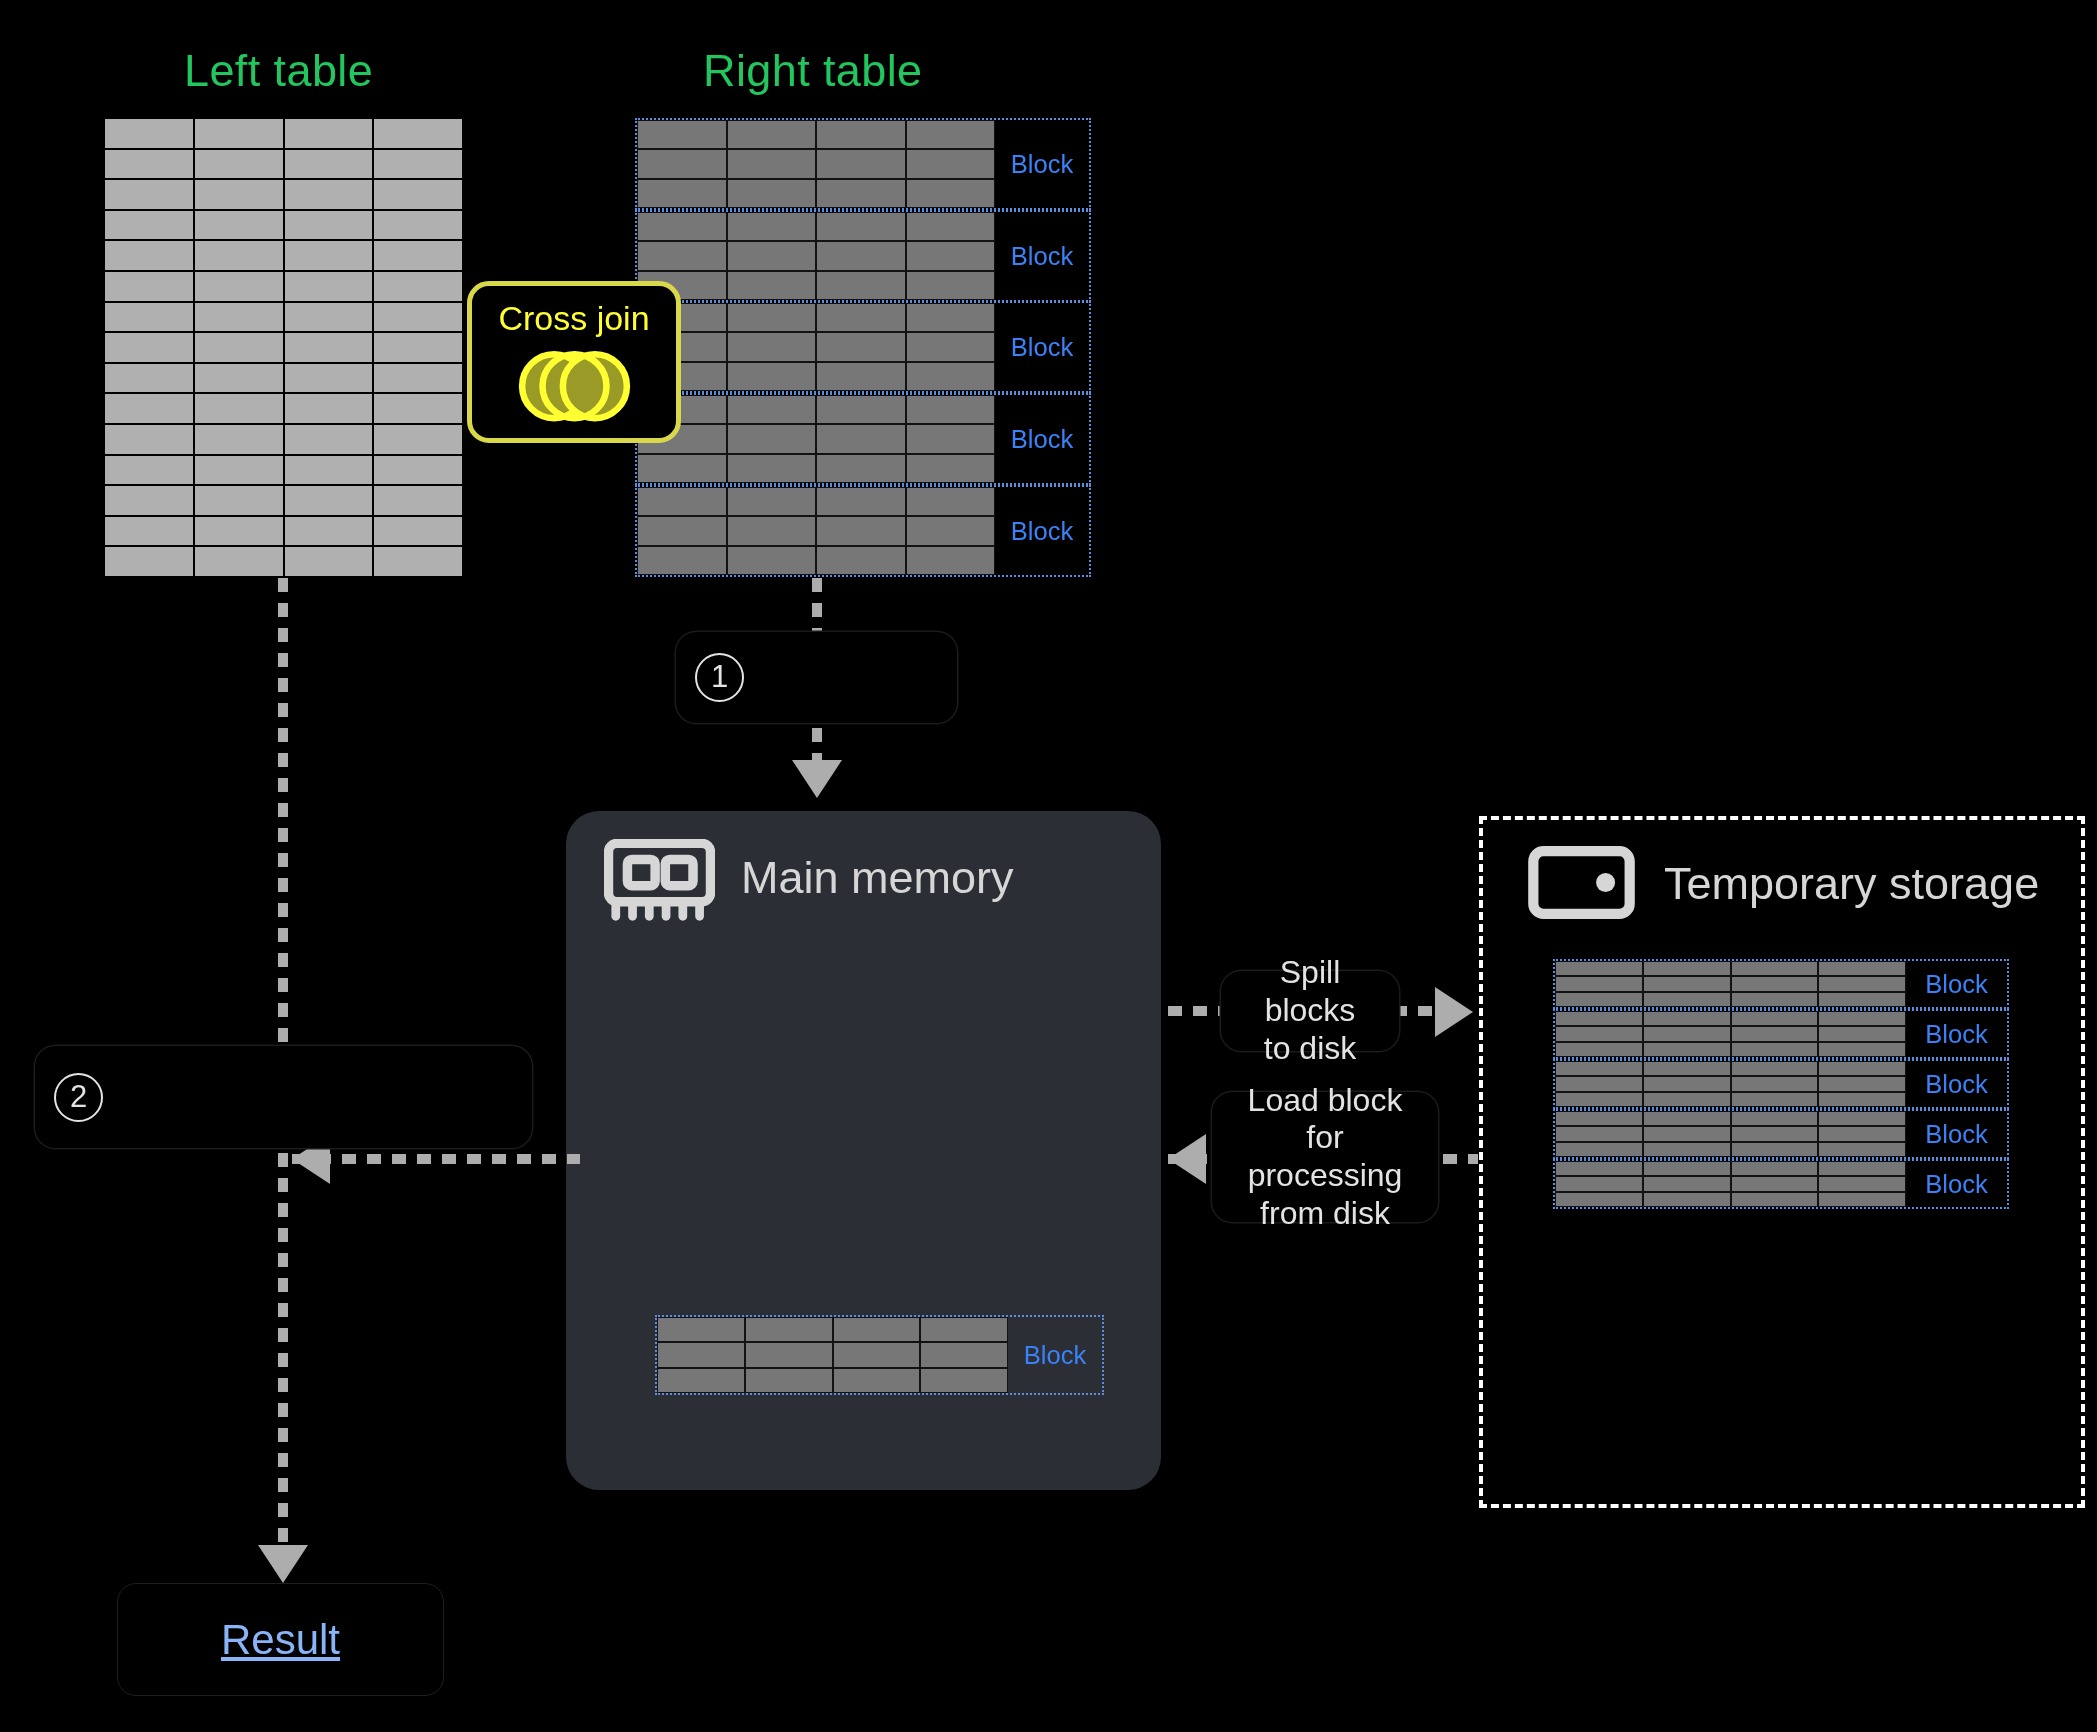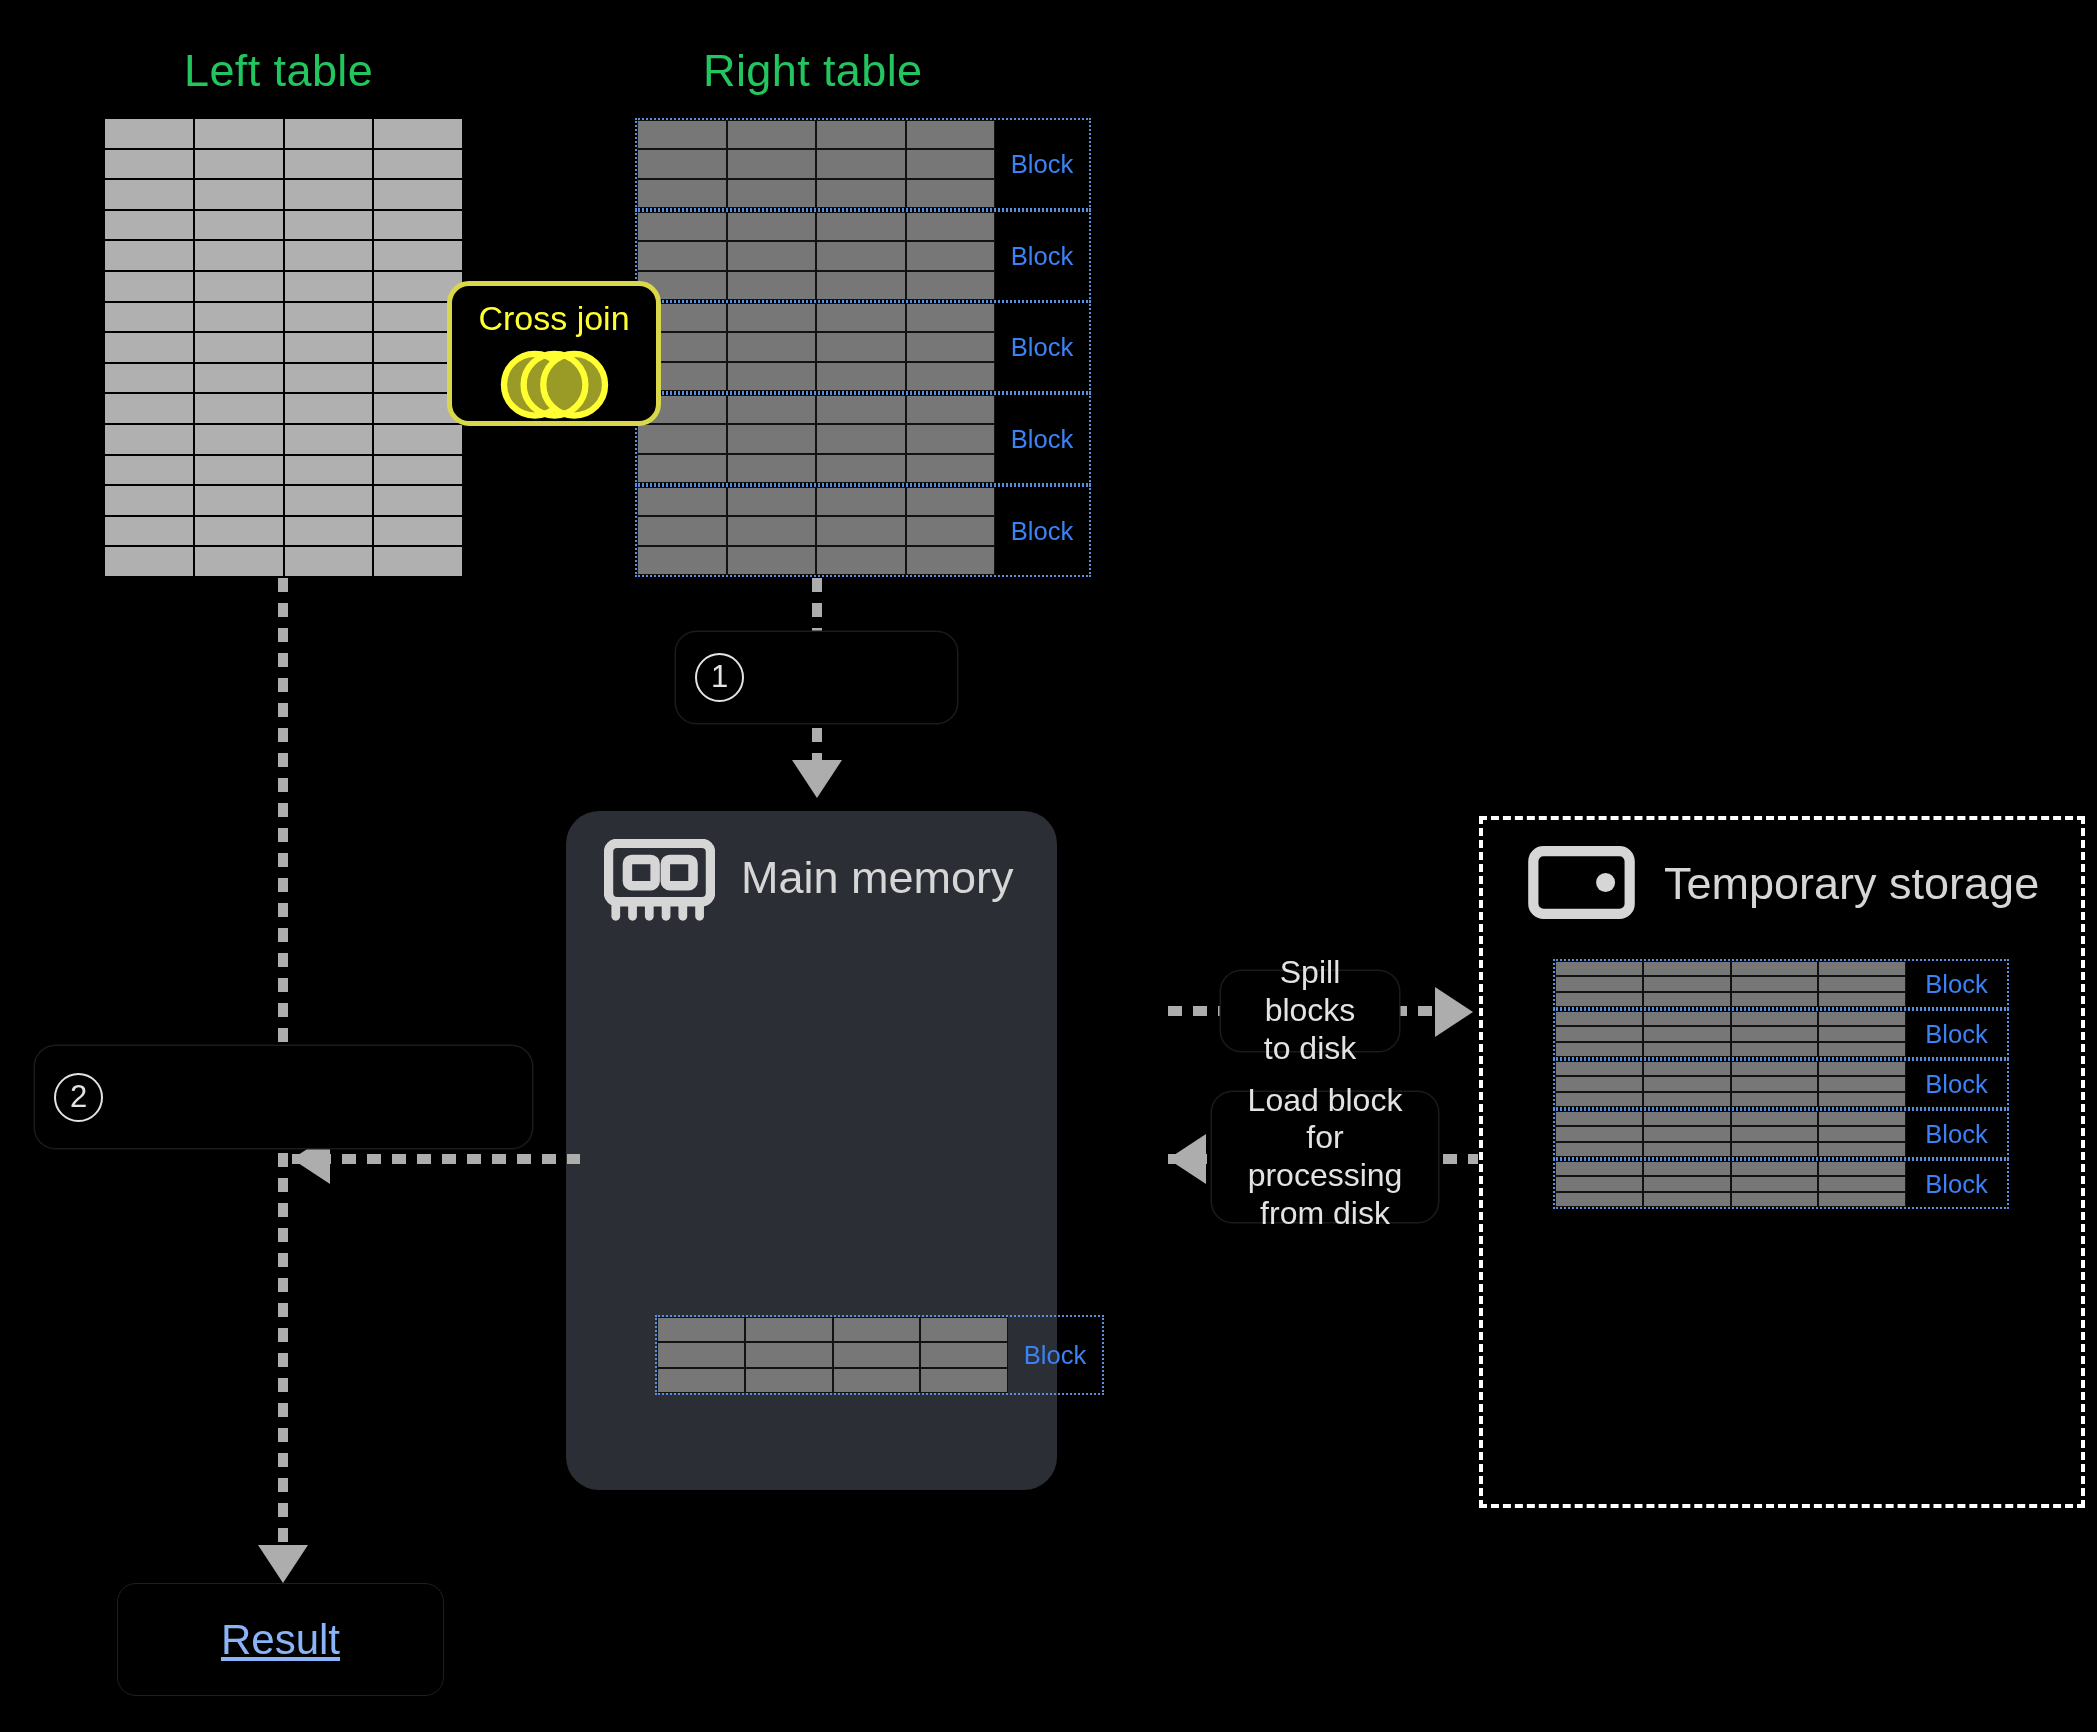--- a/index.html
+++ b/index.html
@@ -210,37 +210,37 @@
         <div class="cell dark"></div>
         <div class="cell dark"></div>
         <div class="cell dark"></div>
         <div class="cell dark"></div>
         <div class="cell dark"></div>
       </div>
       <div class="blocklabel">Block</div>
     </div>
   </div>
 
-<div class="abs crossjoin" style="left:447px;top:281px;width:214px;height:145px;">
+<div class="abs crossjoin" style="left:467px;top:281px;width:214px;height:162px;">
   <div class="cj-label">Cross join</div>
   <svg width="131" height="80" viewBox="0 0 180 110" style="margin-top:5.8px;">
     <circle cx="62" cy="58" r="44" fill="#9a9a26" stroke="#ffff32" stroke-width="9"></circle>
     <circle cx="118" cy="58" r="44" fill="#9a9a26" stroke="#ffff32" stroke-width="9"></circle>
     <circle cx="90" cy="58" r="44" fill="none" stroke="#ffff32" stroke-width="9"></circle>
   </svg>
 </div>
 
 <div class="abs dline-v" style="left:812px;top:578px;height:197px;"></div>
 <div class="abs arrow-down" style="left:792px;top:760px;"></div>
 
 <div class="abs note with-num" style="left:676px;top:632px;width:281px;height:91px;">
   <div class="circ-num">1</div>
 </div>
 
-<div class="abs mem-panel" style="left:566px;top:811px;width:491px;height:679px;padding-left:44px;">
+<div class="abs mem-panel" style="left:566px;top:811px;width:595px;height:679px;padding-left:44px;">
   <svg class="abs" style="left:38px;top:28px;" width="111" height="86" viewBox="0 0 152 118">
     <rect x="6" y="6" width="140" height="80" rx="12" ry="12" fill="none" stroke="#d6d6d6" stroke-width="13"></rect>
     <rect x="32" y="28" width="38" height="36" rx="6" ry="6" fill="none" stroke="#d6d6d6" stroke-width="13"></rect>
     <rect x="84" y="28" width="38" height="36" rx="6" ry="6" fill="none" stroke="#d6d6d6" stroke-width="13"></rect>
     <g fill="#d6d6d6">
       <rect x="10" y="86" width="12" height="26" rx="6"></rect>
       <rect x="33" y="86" width="12" height="26" rx="6"></rect>
       <rect x="56" y="86" width="12" height="26" rx="6"></rect>
       <rect x="79" y="86" width="12" height="26" rx="6"></rect>
       <rect x="102" y="86" width="12" height="26" rx="6"></rect>

